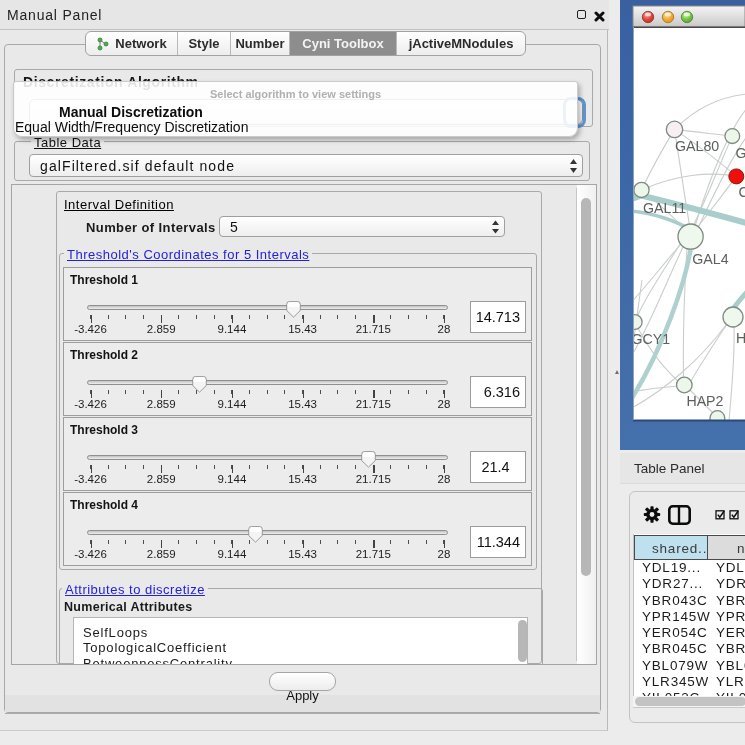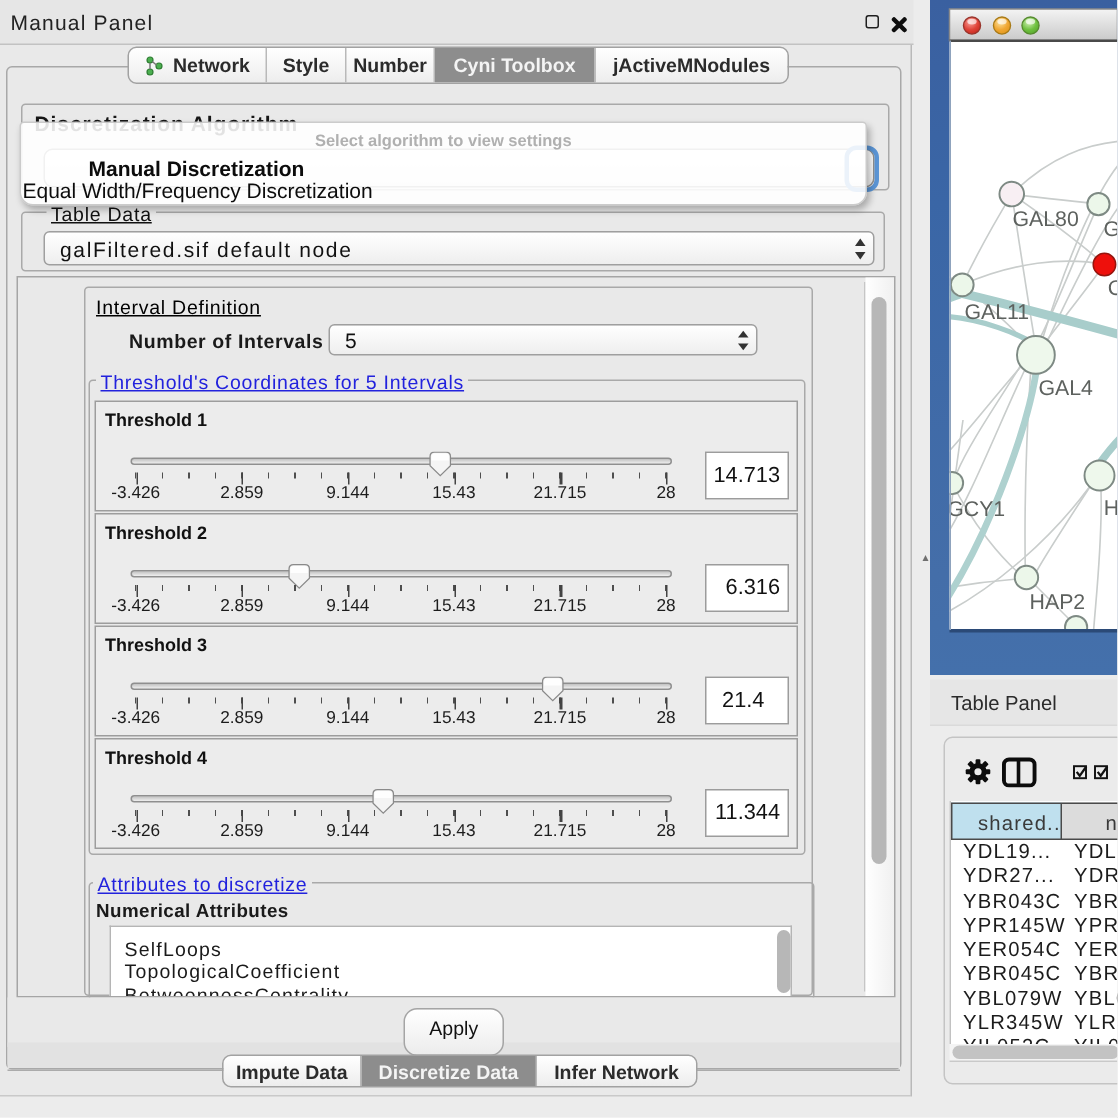--- a/index.html
+++ b/index.html
@@ -225,27 +225,22 @@
   <div class="abs" style="left:73px;top:617px;width:455px;height:47px;background:#fff;border:1px solid #b5b5b5;border-bottom:none;box-sizing:border-box;overflow:hidden;">
     <div style="position:absolute;left:9px;top:7px;font-size:13px;letter-spacing:0.8px;text-align:right;">SelfLoops</div>
     <div style="position:absolute;left:9px;top:22px;font-size:13px;letter-spacing:0.8px;">TopologicalCoefficient</div>
     <div style="position:absolute;left:9px;top:38px;font-size:13px;letter-spacing:0.8px;text-align:center;">BetweennessCentrality</div>
   </div>
   <div class="sbv" style="left:518px;top:620px;width:9px;height:42px;"></div>
 
   <div class="abs" style="left:5px;top:665px;width:595px;height:33px;background:#e9e9e9;"></div>
   <div class="abs" style="left:5px;top:695px;width:595px;height:17px;background:#e2e2e2;"></div>
   <div class="abs" style="left:5px;top:712.5px;width:595px;height:1px;background:#ababab;"></div>
-  <div class="btn" style="left:269px;top:672px;width:67px;height:32px;padding-top:5px;border-radius:9px;">Apply</div>
-
-  <div class="tabstrip" style="left:148px;top:703px;height:22px;">
-    <div class="seg" style="width:92px;">Impute Data</div>
-    <div class="seg sel" style="width:117px;">Discretize Data</div>
-    <div class="seg" style="width:106px;">Infer Network</div>
-  </div>
+  <div class="btn" style="left:269px;top:672px;width:67px;height:19px;padding-top:15px;border-radius:9px;">Apply</div>
+
 
   <div class="abs" style="left:614.5px;top:369.5px;width:0;height:0;border-left:2.5px solid transparent;border-right:2.5px solid transparent;border-bottom:4.5px solid #6f6f6f;"></div>
 
   <div class="abs" style="left:620px;top:0;width:125px;height:450px;background:linear-gradient(#3a60a0,#3a66a6 30%,#446ea9 85%,#4470ab);"></div>
   <svg class="abs" style="left:620px;top:0;" width="125" height="453" viewBox="0 0 125 453">
 
     <rect x="13" y="6" width="112" height="414" fill="#ffffff"></rect>
 
     <defs>
       <linearGradient id="tbar" x1="0" y1="0" x2="0" y2="1">

